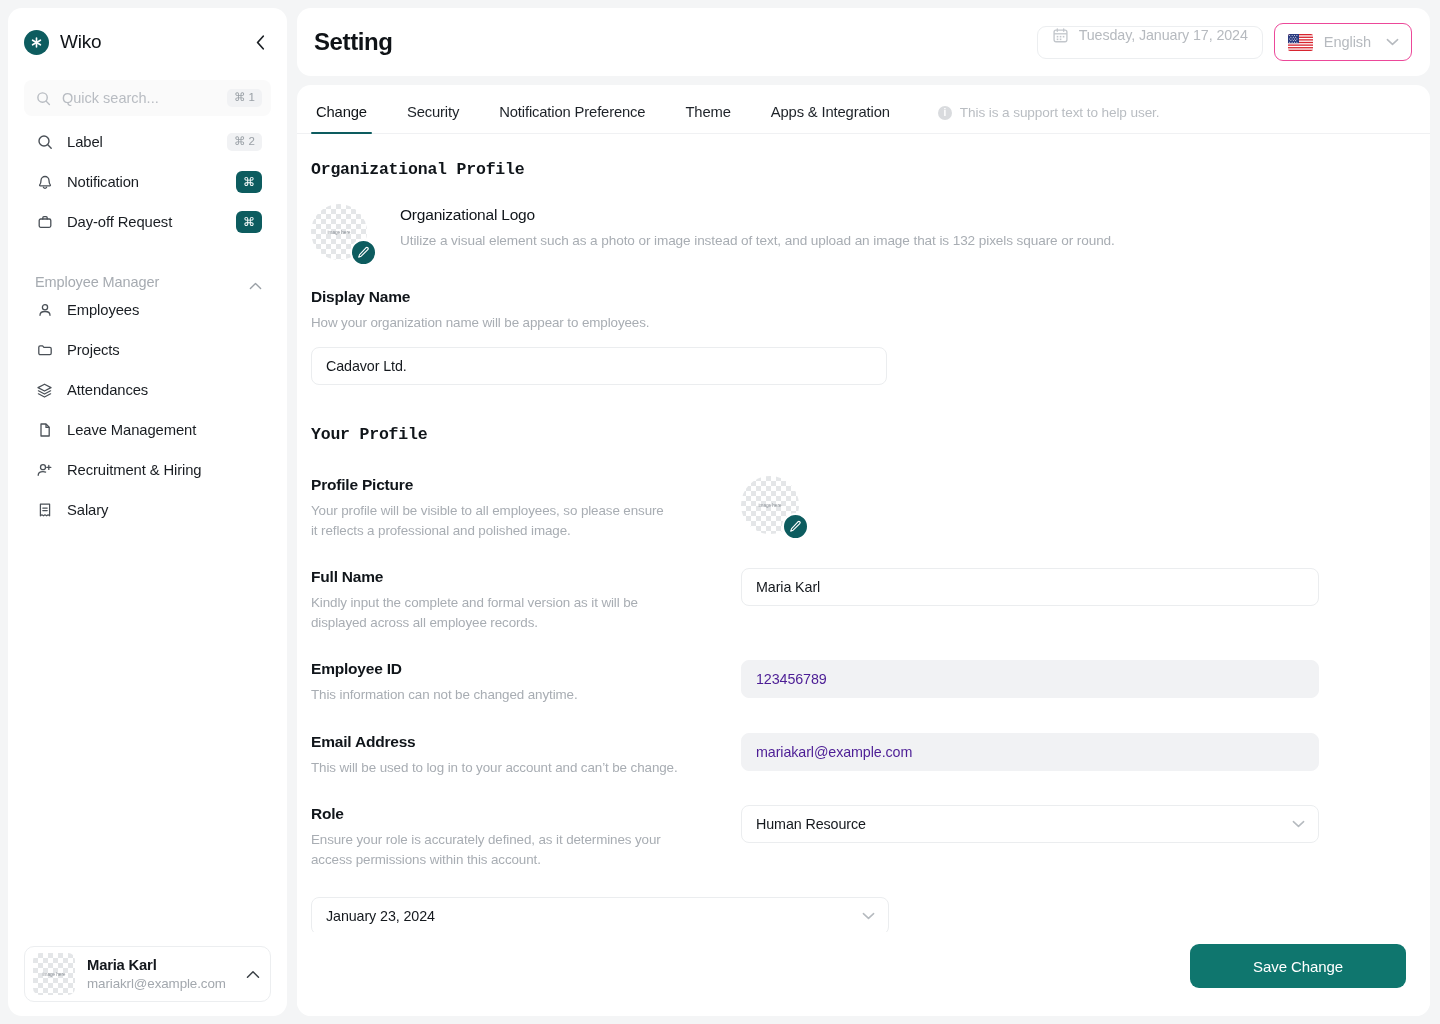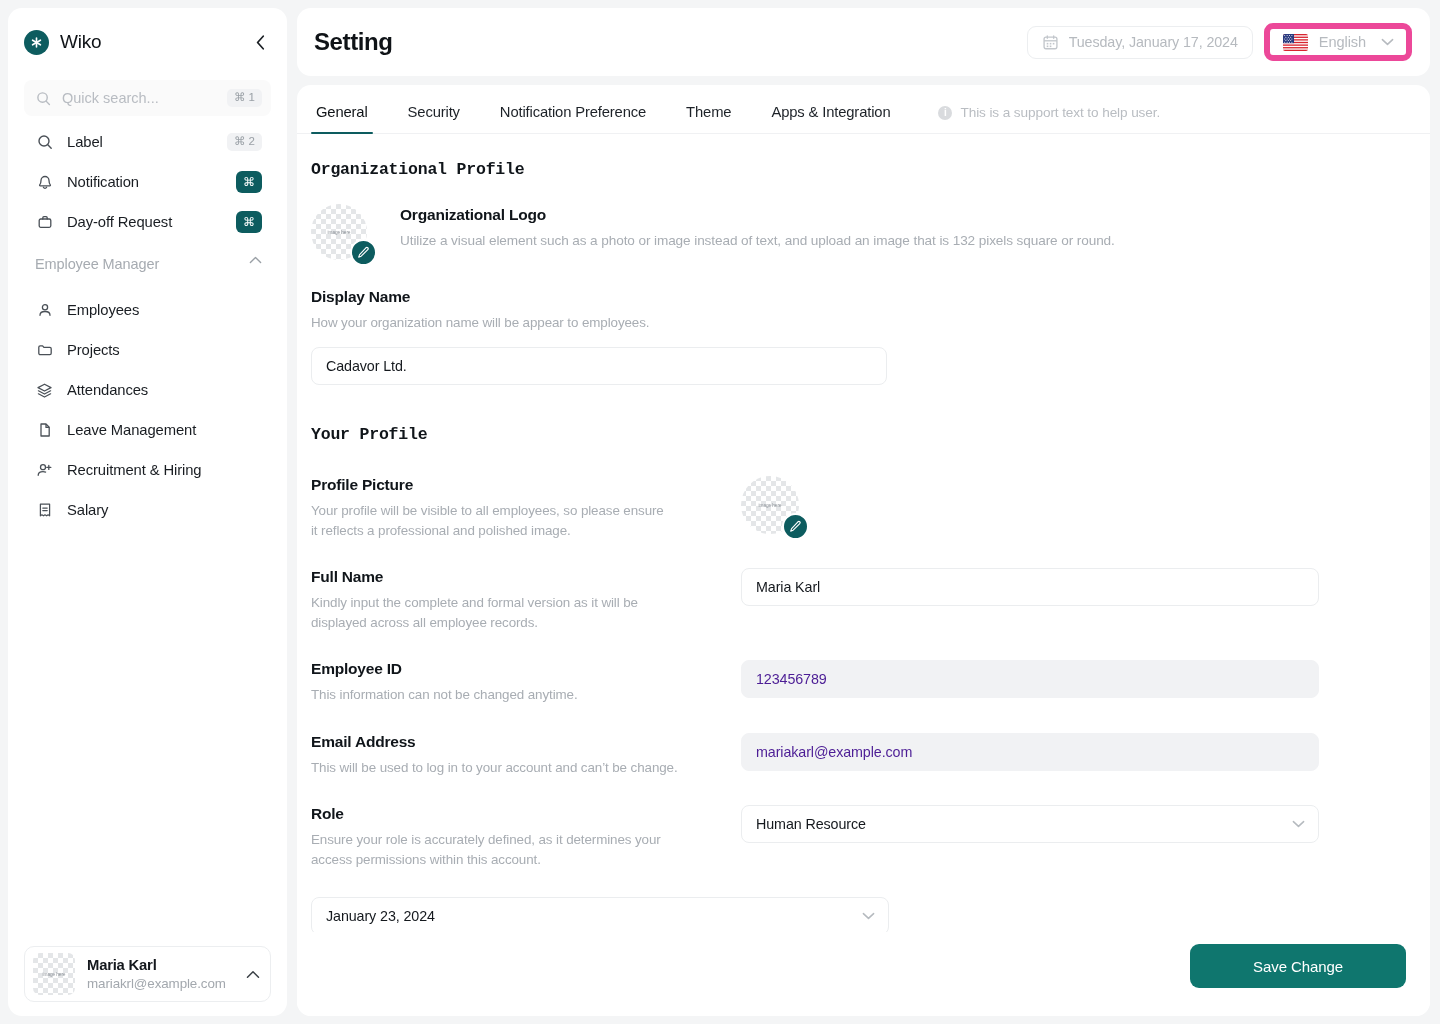--- a/index.html
+++ b/index.html
@@ -120,21 +120,21 @@
   .nav-item .nlabel {
     margin-left: 13px;
     font-size: 14.8px;
     color: #191d22;
     letter-spacing: -0.1px;
   }
   .nav-item .nright { margin-left: auto; display:flex; align-items:center; }
 
   .group-head {
     display: flex;
-    align-items: flex-start;
+    align-items: flex-end;
     height: 34px;
     padding: 0 9px 0 11px;
     margin-top: 14px;
     cursor: pointer;
   }
   .group-head .gtitle {
     font-size: 14.5px;
     color: #a6abb1;
     letter-spacing: -0.1px;
   }
@@ -216,33 +216,33 @@
     margin-left: auto;
     display: flex;
     align-items: center;
     gap: 11px;
   }
   .date-pill {
     height: 33px;
     border: 1px solid #eceef0;
     border-radius: 9px;
     display: flex;
-    align-items: center;
+    align-items: flex-start;
     gap: 10px;
     padding: 0 14px;
     cursor: pointer;
   }
   .date-pill .dtxt {
     font-size: 14.3px;
     color: #b6babf;
     letter-spacing: -0.1px;
   }
   .lang-pill {
     height: 38px;
-    border: 6px solid #ec4899;
+    border: 1px solid #ec4899;
     border-radius: 9px;
     display: flex;
     align-items: center;
     gap: 11px;
     padding: 0 12px 0 13px;
     cursor: pointer;
   }
   .lang-pill .ltxt {
     font-size: 14.6px;
     color: #b6babf;
@@ -343,21 +343,21 @@
     border-radius: 50%;
     background: #0d5c5f;
     display: flex; align-items: center; justify-content: center;
     right: -10px; bottom: -6px;
     cursor: pointer;
     border: 2px solid #ffffff;
   }
   .logo-text { margin-left: 33px; padding-top: 2px; }
   .logo-text h4 {
     font-size: 15.5px;
-    font-weight: bold;
+    font-weight: normal;
     color: #10151a;
     letter-spacing: -0.2px;
   }
   .logo-text p {
     font-size: 13.6px;
     color: #a8adb3;
     margin-top: 9px;
     letter-spacing: -0.1px;
   }
 
@@ -677,21 +677,21 @@
               <path d="M1.4 1.6 6.5 6.4l5.1-4.8" stroke="#b6babf" stroke-width="1.5" stroke-linecap="round" stroke-linejoin="round"></path>
             </svg>
           </span>
         </div>
       </div>
     </div>
 
     <div class="content-card">
 
       <div class="tabs-row">
-        <div class="tab active">General</div>
+        <div class="tab active">Change</div>
         <div class="tab">Security</div>
         <div class="tab">Notification Preference</div>
         <div class="tab">Theme</div>
         <div class="tab">Apps &amp; Integration</div>
         <div class="support-text">
           <span class="info-dot">i</span>
           <span class="stxt">This is a support text to help user.</span>
         </div>
       </div>
 

